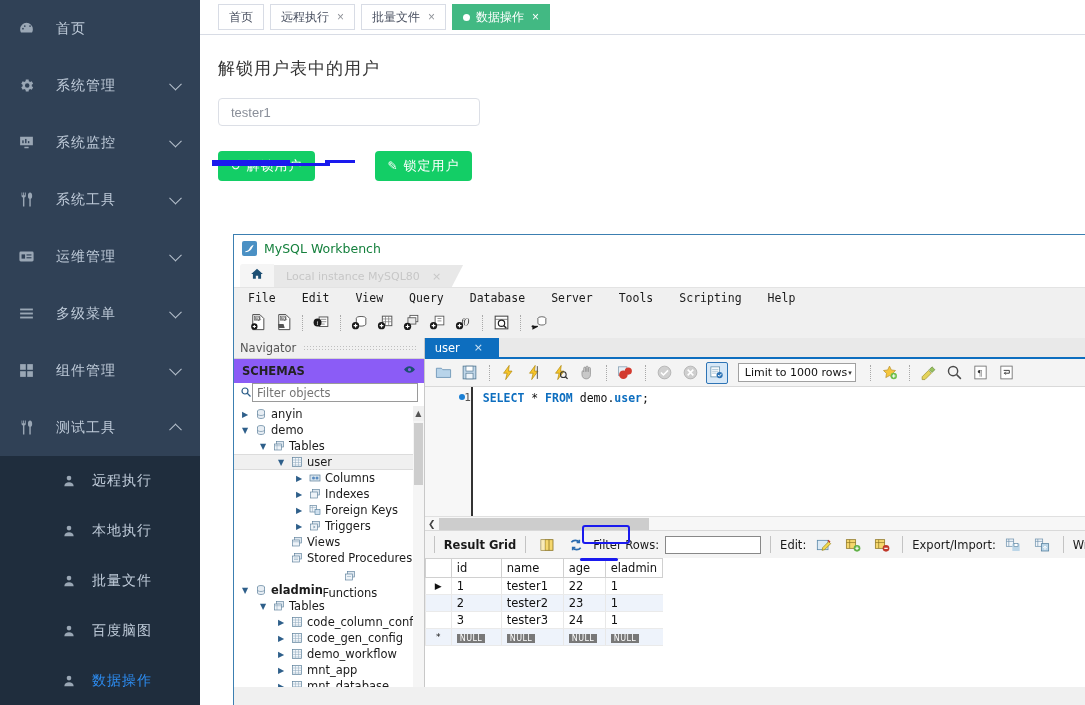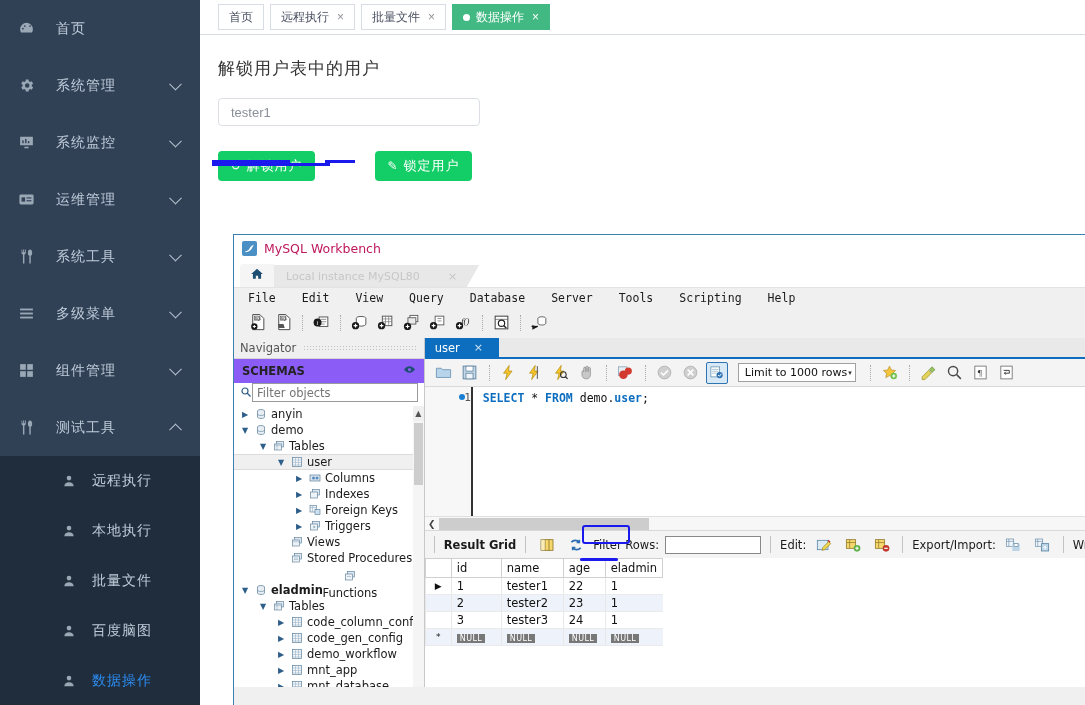--- a/index.html
+++ b/index.html
@@ -134,21 +134,21 @@
     background: #f0f0f0;
     border: 1px solid #3c7fb1;
     border-right: none; border-bottom: none;
     font-family: "DejaVu Sans", sans-serif;
     overflow: hidden;
   }
   .wb-title {
     height: 26px; background: #fff;
     display: flex; align-items: center;
     padding-left: 8px; gap: 7px;
-    font-size: 12.5px; color: #be185d;
+    font-size: 12.5px; color: #15803d;
   }
   .wb-logo {
     width: 15px; height: 15px;
     background: #4a90c4; border-radius: 2px;
     display:inline-flex; align-items:center; justify-content:center;
   }
   .wb-tabrow {
     height: 26px; background: #fff;
     display: flex; align-items: flex-end;
     position: relative;
@@ -158,21 +158,21 @@
     background: #f5f5f5;
     border-top-left-radius: 3px;
     display: flex; align-items: center; justify-content: center;
     margin-left: 6px;
   }
   .wb-conn-tab {
     height: 22px;
     background: #e8e8e8;
     color: #c7c7c7; font-size: 11px;
     padding: 0 14px 0 12px;
-    display: flex; align-items: center; gap: 28px;
+    display: flex; align-items: center; gap: 12px;
     clip-path: polygon(0 0, 100% 0, 94% 100%, 0 100%);
     padding-right: 22px;
   }
   .wb-menubar {
     height: 20px; background: #f0f0f0;
     display: flex; align-items: center;
     padding-left: 14px; gap: 26px;
     font-family: "DejaVu Sans Mono", monospace;
     font-size: 11.5px; color: #1a1a1a;
     border-top: 1px solid #e3e3e3;
@@ -411,37 +411,37 @@
             <rect x="14" y="10" width="2" height="3" fill="#304156"></rect>
           </svg>
       </span>
       <span class="mi-label">系统监控</span>
       <i class="chev"></i>
     </div>
 
     <div class="menu-item">
       <span class="mi-icon">
         <svg width="17" height="17" viewBox="0 0 24 24" fill="currentColor">
+            <path d="M5 2v5a2 2 0 002 2v13h2V9a2 2 0 002-2V2H9.6v4H8.4V2H7.2v4H6V2zM17 2c-2 0-3 2-3 5 0 2.4.8 3.6 2 4v11h2V11c1.2-.4 2-1.6 2-4 0-3-1-5-3-5z"></path>
+          </svg>
+      </span>
+      <span class="mi-label">系统工具</span>
+      <i class="chev"></i>
+    </div>
+
+    <div class="menu-item">
+      <span class="mi-icon">
+        <svg width="17" height="17" viewBox="0 0 24 24" fill="currentColor">
             <rect x="2" y="5" width="20" height="14" rx="2"></rect>
             <rect x="5" y="9" width="5" height="6" fill="#304156"></rect>
             <rect x="12" y="9" width="7" height="1.6" fill="#304156"></rect>
             <rect x="12" y="13" width="7" height="1.6" fill="#304156"></rect>
           </svg>
       </span>
       <span class="mi-label">运维管理</span>
-      <i class="chev"></i>
-    </div>
-
-    <div class="menu-item">
-      <span class="mi-icon">
-        <svg width="17" height="17" viewBox="0 0 24 24" fill="currentColor">
-            <path d="M5 2v5a2 2 0 002 2v13h2V9a2 2 0 002-2V2H9.6v4H8.4V2H7.2v4H6V2zM17 2c-2 0-3 2-3 5 0 2.4.8 3.6 2 4v11h2V11c1.2-.4 2-1.6 2-4 0-3-1-5-3-5z"></path>
-          </svg>
-      </span>
-      <span class="mi-label">系统工具</span>
       <i class="chev"></i>
     </div>
 
     <div class="menu-item">
       <span class="mi-icon">
         <svg width="17" height="17" viewBox="0 0 24 24" fill="currentColor">
             <rect x="3" y="5" width="18" height="2.6"></rect>
             <rect x="3" y="10.7" width="18" height="2.6"></rect>
             <rect x="3" y="16.4" width="18" height="2.6"></rect>
           </svg>

